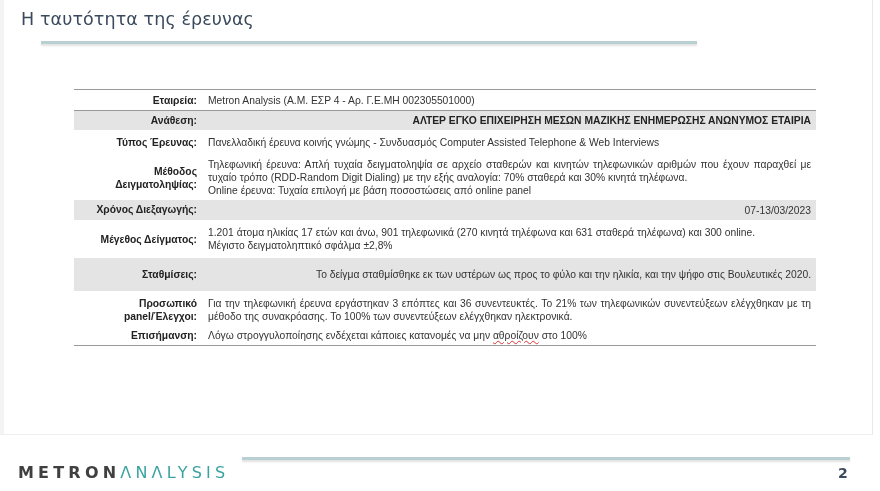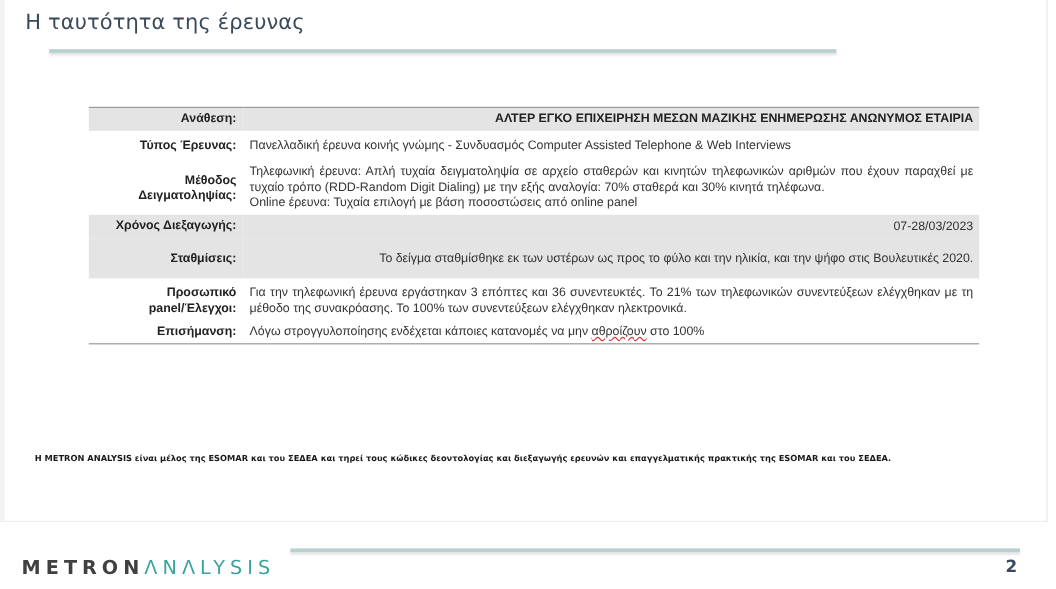--- a/index.html
+++ b/index.html
@@ -69,58 +69,68 @@
   </style>
 </head>
 <body>
 
 <div class="slide">
   <div class="title">Η ταυτότητα της έρευνας</div>
   <div class="title-rule"></div>
 
   <table class="info">
     <tbody>
+        <tr class="top-border">
+      <td class="lbl">Εταιρεία:</td>
+      <td class="val" style="padding-top:4px;padding-bottom:3px;">Metron Analysis (Α.Μ. ΕΣΡ 4 - Αρ. Γ.Ε.ΜΗ 002305501000)</td>
+    </tr>
     <tr class="shaded top-border">
       <td class="lbl" style="padding-top:3px;padding-bottom:3px;">Ανάθεση:</td>
       <td class="val bold-val">ΑΛΤΕΡ ΕΓΚΟ ΕΠΙΧΕΙΡΗΣΗ ΜΕΣΩΝ ΜΑΖΙΚΗΣ ΕΝΗΜΕΡΩΣΗΣ ΑΝΩΝΥΜΟΣ ΕΤΑΙΡΙΑ</td>
     </tr>
     <tr>
       <td class="lbl" style="padding-top:6px;padding-bottom:6px;">Τύπος Έρευνας:</td>
       <td class="val">Πανελλαδική έρευνα κοινής γνώμης  - Συνδυασμός Computer Assisted Telephone &amp; Web Interviews</td>
     </tr>
     <tr>
       <td class="lbl" style="padding-top:3px;padding-bottom:3px;">
         <span class="val-line">Μέθοδος</span>
         <span class="val-line">Δειγματοληψίας:</span>
       </td>
       <td class="val" style="padding-top:3px;padding-bottom:3px;">
         <span class="val-line">Τηλεφωνική έρευνα: Απλή τυχαία δειγματοληψία σε αρχείο σταθερών και κινητών τηλεφωνικών αριθμών που έχουν παραχθεί με τυχαίο τρόπο (RDD-Random Digit Dialing) με την εξής αναλογία: 70% σταθερά και 30% κινητά τηλέφωνα.</span>
         <span class="val-line">Online έρευνα: Τυχαία επιλογή με βάση ποσοστώσεις από online panel</span>
       </td>
     </tr>
     <tr class="shaded">
       <td class="lbl" style="padding-top:3px;padding-bottom:4px;">Χρόνος Διεξαγωγής:</td>
-      <td class="val">07-28/03/2023</td>
+      <td class="val">07-13/03/2023</td>
+    </tr>
+    <tr>
+      <td class="lbl" style="padding-top:6px;padding-bottom:6px;">Μέγεθος Δείγματος:</td>
+      <td class="val" style="padding-top:6px;padding-bottom:6px;">
+        <span class="val-line">1.201 άτομα ηλικίας 17 ετών και άνω, 901 τηλεφωνικά (270 κινητά τηλέφωνα και 631 σταθερά τηλέφωνα) και 300 online.</span>
+        <span class="val-line">Μέγιστο δειγματοληπτικό σφάλμα ±2,8%</span>
+      </td>
     </tr>
     <tr class="shaded">
       <td class="lbl" style="padding-top:10px;padding-bottom:10px;margin-top:44px;">Σταθμίσεις:</td>
       <td class="val">Το δείγμα σταθμίσθηκε εκ των υστέρων ως προς το φύλο και την ηλικία, και την ψήφο στις Βουλευτικές 2020.</td>
     </tr>
     <tr>
       <td class="lbl" style="padding-top:6px;padding-bottom:3px;">
         <span class="val-line">Προσωπικό</span>
         <span class="val-line">panel/Έλεγχοι:</span>
       </td>
       <td class="val" style="padding-top:6px;padding-bottom:3px;">Για την τηλεφωνική έρευνα εργάστηκαν 3 επόπτες και 36 συνεντευκτές. Το 21% των τηλεφωνικών συνεντεύξεων ελέγχθηκαν με τη μέθοδο της συνακρόασης.  Το 100% των συνεντεύξεων ελέγχθηκαν ηλεκτρονικά.</td>
     </tr>
     <tr class="bottom-border">
       <td class="lbl" style="padding-top:3px;padding-bottom:3px;">Επισήμανση:</td>
       <td class="val"><span>Λόγω στρογγυλοποίησης ενδέχεται κάποιες κατανομές να μην </span><span class="spell">αθροίζουν</span><span> στο 100%</span></td>
     </tr>
   </tbody>
     </table>
 
-  <div class="footnote">Η METRON ANALYSIS είναι μέλος της ESOMAR και του ΣΕΔΕΑ και τηρεί τους κώδικες δεοντολογίας και διεξαγωγής ερευνών και επαγγελματικής πρακτικής της ESOMAR και του ΣΕΔΕΑ.</div>
 
   <div class="logo"><span class="a">METRON</span><span class="b">ΛNΛLYSIS</span></div>
   <div class="footer-rule"></div>
   <div class="page-num">2</div>
 </div>
 
 </body></html>

